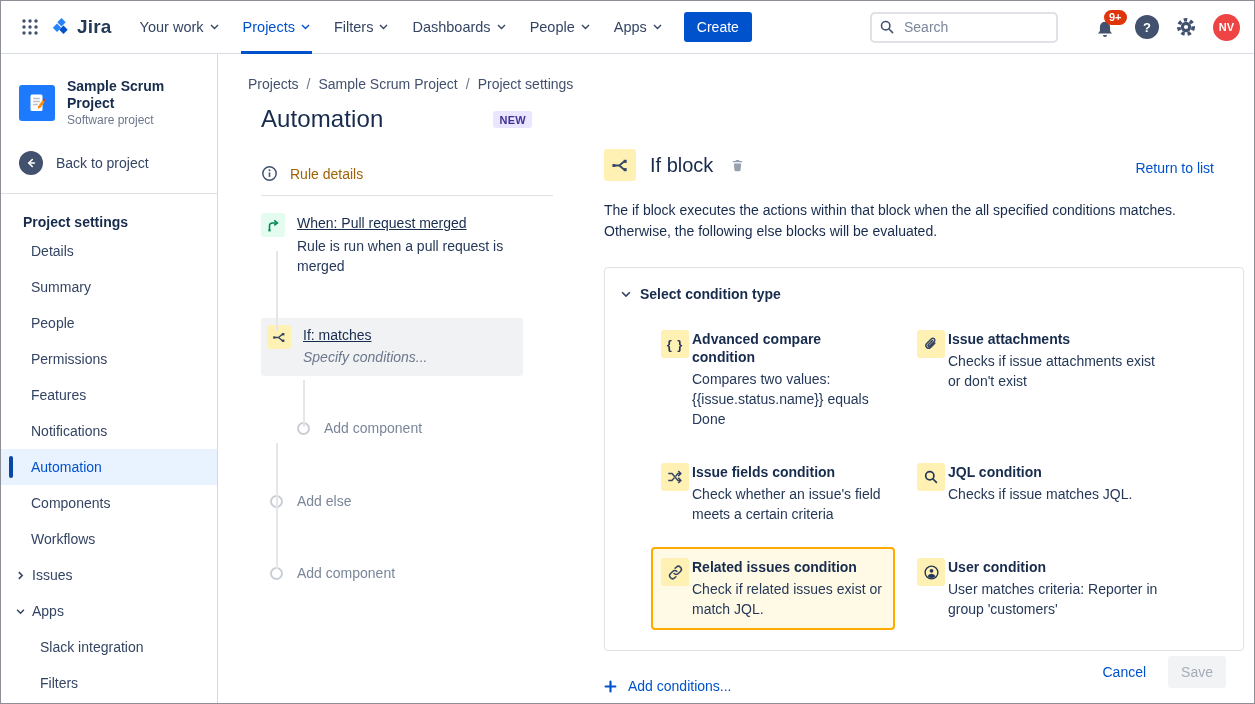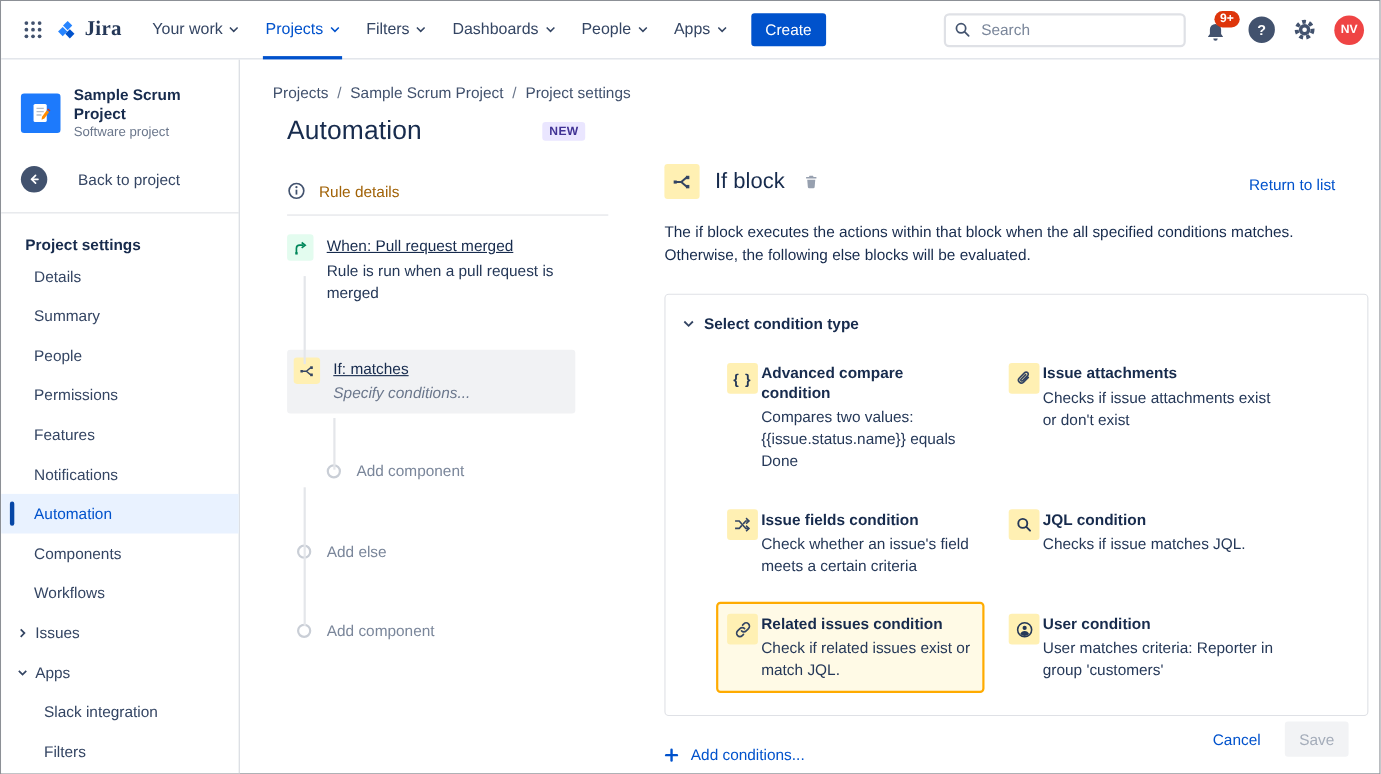--- a/index.html
+++ b/index.html
@@ -11,39 +11,39 @@
     overflow:hidden; position:relative;
   }
   svg { display:block; }
 
   
   .topnav {
     height:53px; border-bottom:1px solid #D8DCE3; background:#fff;
     display:flex; align-items:center; padding:0 14px; position:relative; z-index:5;
   }
   .grid-btn { width:30px; height:32px; display:flex; align-items:center; justify-content:center; cursor:pointer; }
-  .logo { display:flex; align-items:flex-end; gap:5px; margin:0 16px 0 6px; cursor:pointer;font-family:Liberation Serif, serif; }
+  .logo { display:flex; align-items:flex-start; gap:5px; margin:0 16px 0 6px; cursor:pointer; }
   .logo-text { font-size:19px; font-weight:700; color:#253858; letter-spacing:.2px; }
   .nav-items { display:flex; align-items:stretch; height:53px; }
   .nav-item {
     display:flex; align-items:center; gap:6px; padding:0 12px;
     font-size:14.5px; font-weight:500; color:#344563; cursor:pointer; position:relative;
   }
   .nav-item.active { color:#0052CC; }
   .nav-item.active .chev path { stroke:#0052CC; }
   .nav-item.active::after {
     content:""; position:absolute; left:10px; right:10px; bottom:0; height:3px; background:#0052CC;
   }
   .create-btn {
     background:#0052CC; color:#fff; font-size:14px; font-weight:500;
     border:none; border-radius:3px; padding:7px 13px; margin-left:10px; cursor:pointer;
     font-family:"Liberation Sans", sans-serif;
   }
   .topnav-spacer { flex:1; }
-  .search-wrap { position:relative; width:220px; margin-right:16px; }
+  .search-wrap { position:relative; width:188px; margin-right:36px; }
   .search-input {
     width:100%; height:31px; border:2px solid #DFE1E6; border-radius:5px;
     padding:0 8px 0 32px; font-size:14px; color:#172B4D; outline:none;
     font-family:"Liberation Sans", sans-serif;
   }
   .search-input::placeholder { color:#7A869A; }
   .search-glyph { position:absolute; left:9px; top:7px; }
   .topnav-right { display:flex; align-items:center; gap:15px; }
   .bell-wrap { position:relative; width:26px; height:30px; cursor:pointer; }
   .bell-wrap svg { position:absolute; left:1px; top:8px; }
@@ -67,21 +67,21 @@
 
   
   .sidebar { width:217px; border-right:1px solid #D5D9DF; background:#fff; padding-top:24px; flex-shrink:0; }
   .proj-head { display:flex; align-items:center; gap:12px; padding:0 16px 0 18px; }
   .proj-tile {
     width:36px; height:36px; border-radius:3px; background:#1D7AFC;
     display:flex; align-items:center; justify-content:center; flex-shrink:0;
   }
   .proj-name { font-size:14px; font-weight:700; color:#172B4D; line-height:17px; }
   .proj-type { font-size:12px; color:#6B778C; margin-top:1px; }
-  .back-row { display:flex; align-items:center; gap:28px; padding:0 18px; margin-top:24px; cursor:pointer; }
+  .back-row { display:flex; align-items:center; gap:13px; padding:0 18px; margin-top:24px; cursor:pointer; }
   .back-circle {
     width:24px; height:24px; border-radius:50%; background:#42526E;
     display:flex; align-items:center; justify-content:center; flex-shrink:0;
   }
   .back-label { font-size:14px; color:#344563; }
   .side-divider { height:1px; background:#DFE1E6; margin:18px 0 0 0; }
   .side-heading { font-size:14px; font-weight:700; color:#172B4D; padding:0 0 0 22px; margin-top:17px; height:22px; display:flex; align-items:center; }
   .side-item {
     height:36px; display:flex; align-items:center; padding-left:30px;
     font-size:14px; color:#344563; cursor:pointer; position:relative;

